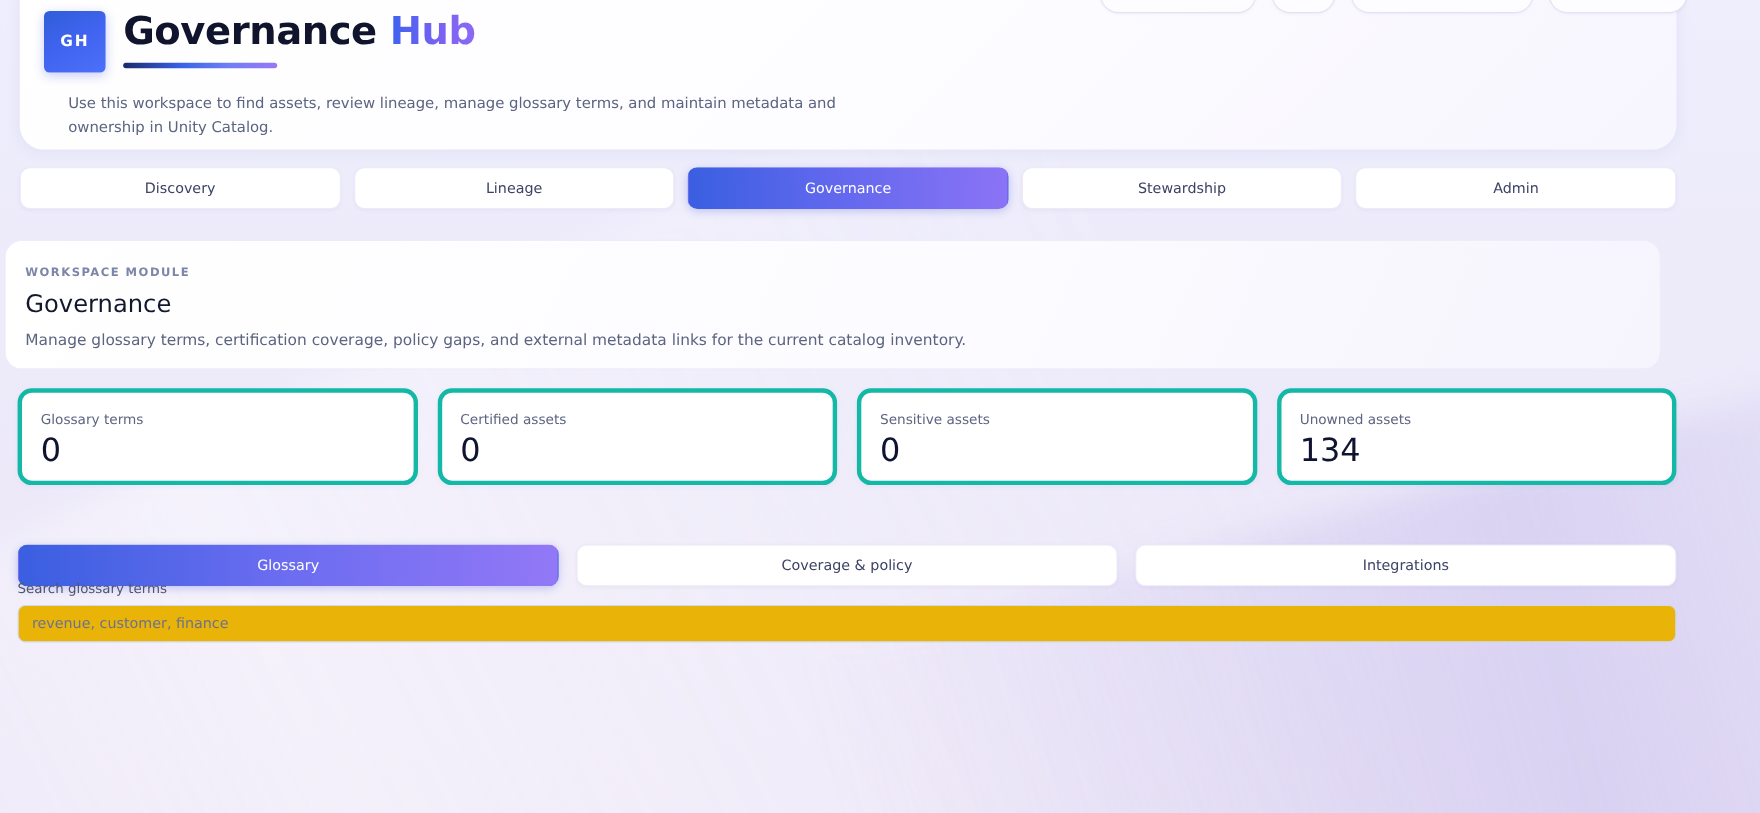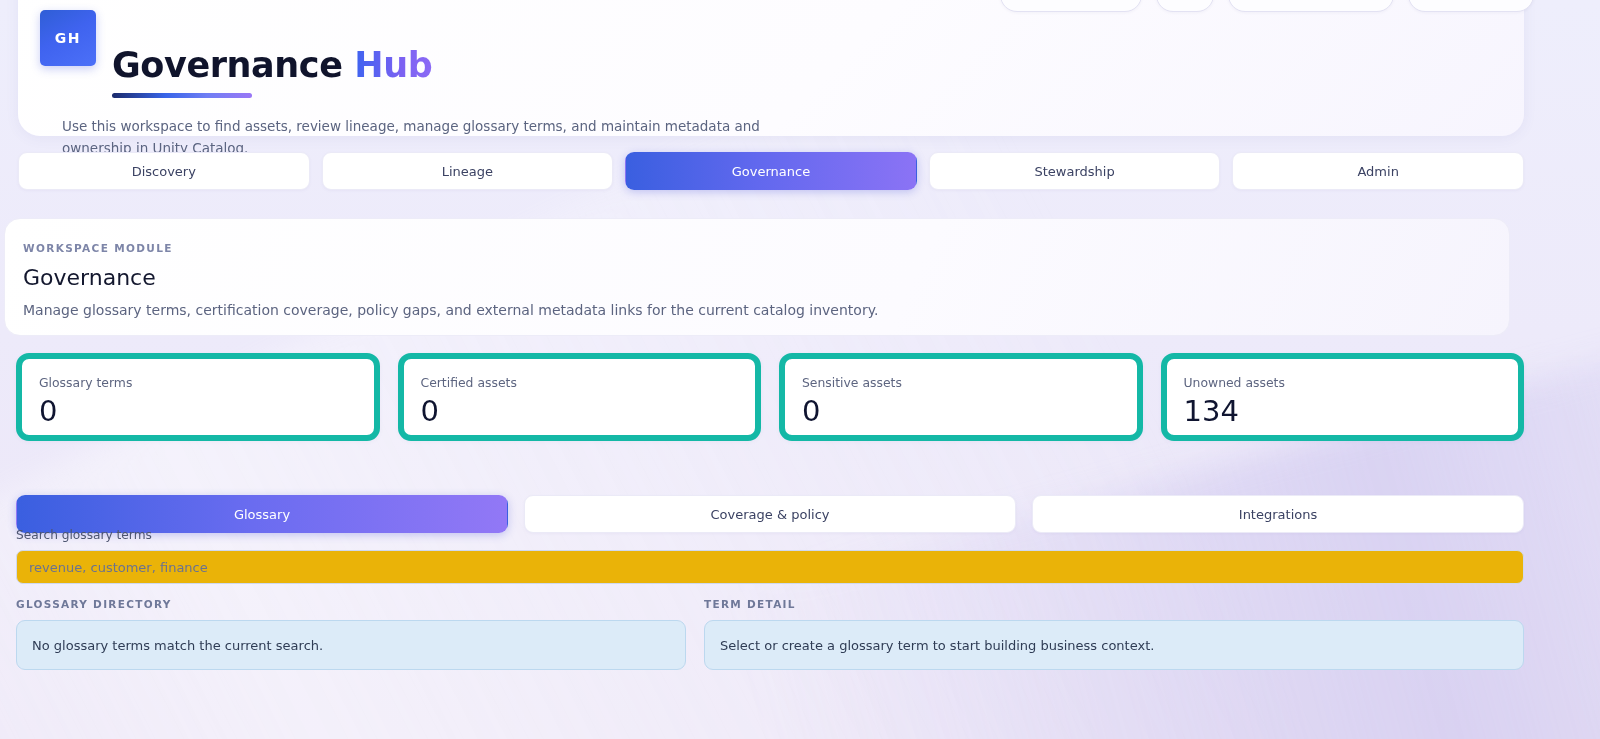--- a/index.html
+++ b/index.html
@@ -96,21 +96,21 @@
     background: linear-gradient(150deg, #2f5ed6 0%, #3f63ef 45%, #4c70f8 100%);
     display: flex; align-items: center; justify-content: center;
     color: #fff;
     font-size: 14px;
     font-weight: 700;
     letter-spacing: 1.6px;
     box-shadow: 0 3px 10px rgba(60,80,220,.28);
     flex: none;
   }
 
-  #title-block { padding-top: 1px; margin-top: 36px; }
+  #title-block { padding-top: 1px; }
   #app-title {
     font-size: 35px;
     font-weight: 700;
     letter-spacing: -.4px;
     line-height: 1.08;
     white-space: nowrap;
   }
   #title-main { color: #10142c; }
   #title-accent {
     background: linear-gradient(90deg, #3d63f0 0%, #7b61f2 60%, #8b6af5 100%);
@@ -198,21 +198,21 @@
     left: 16px;
     top: 353px;
     width: 1508px;
     display: flex;
     gap: 18px;
   }
   .metric-card {
     flex: 1;
     height: 88px;
     background: #ffffff;
-    border: 6px solid #14b8a6;
+    border: 4px solid #14b8a6;
     border-radius: 13px;
     padding: 16px 0 0 17px;
     box-shadow: 0 1px 4px rgba(90,85,150,.05);
   }
   .metric-label { font-size: 12.4px; color: #5d6580; }
   .metric-value {
     margin-top: 6px;
     font-size: 29px;
     font-weight: 400;
     color: #0f1430;
@@ -363,24 +363,14 @@
     <div class="subtab sz-a active">Glossary</div>
     <div class="subtab sz-b">Coverage &amp; policy</div>
     <div class="subtab sz-c">Integrations</div>
   </div>
 
   <div id="search-block">
     <div id="search-label">Search glossary terms</div>
     <input id="search-input" type="text" placeholder="revenue, customer, finance" style="">
   </div>
 
-  <div id="panels">
-    <div class="panel-col left">
-      <div class="panel-head">GLOSSARY DIRECTORY</div>
-      <div class="panel-box">No glossary terms match the current search.</div>
-    </div>
-    <div class="panel-col right">
-      <div class="panel-head">TERM DETAIL</div>
-      <div class="panel-box">Select or create a glossary term to start building business context.</div>
-    </div>
-  </div>
 
 </div>
 
 </body></html>

